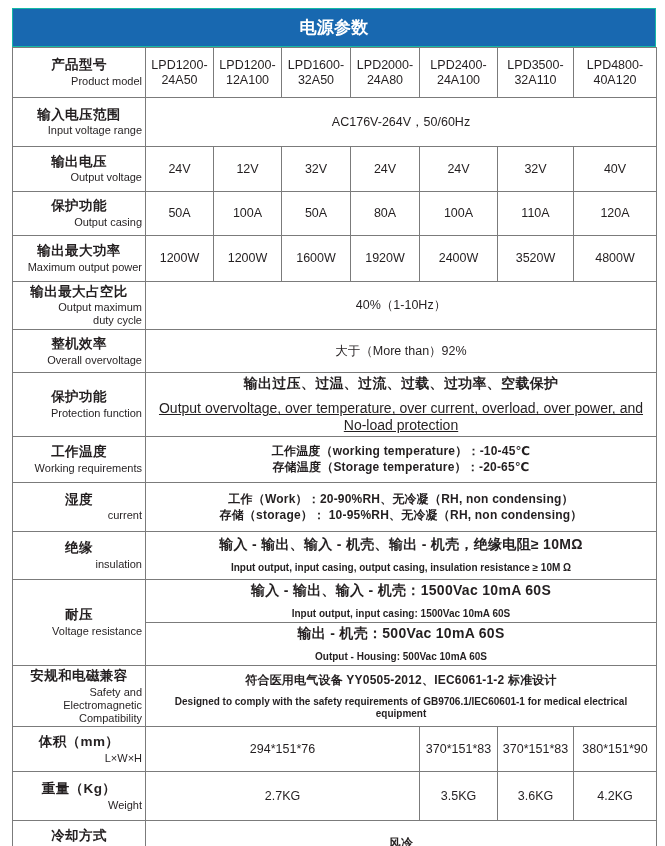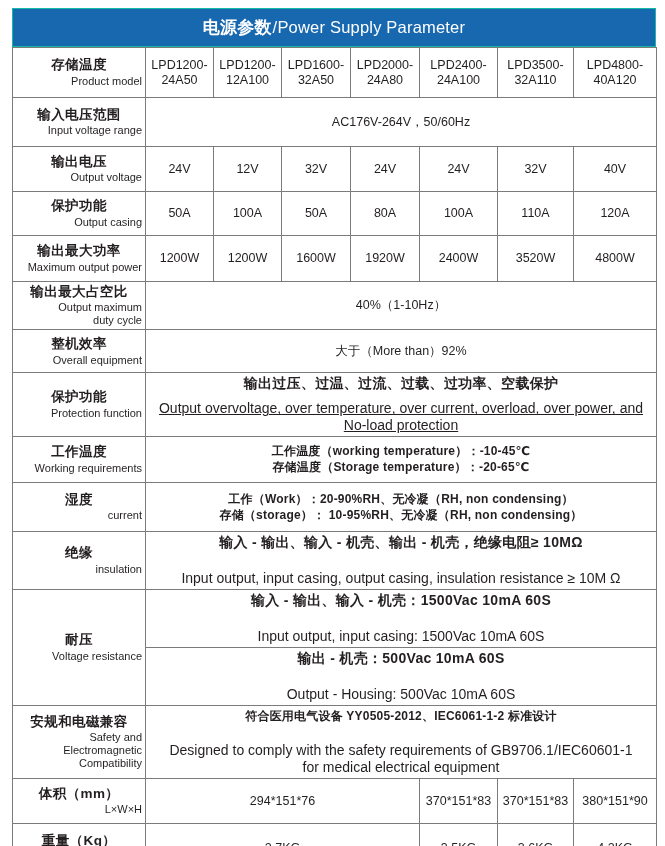--- a/index.html
+++ b/index.html
@@ -112,63 +112,62 @@
   .val .en {
     display: block;
     font-size: 14px;
     font-weight: normal;
     line-height: 1.2;
     margin-top: 7px;
     text-decoration: underline;
   }
   .val .en-sm {
     display: block;
-    font-size: 14px;
-    font-weight: normal;
+    font-size: 10px;
+    font-weight: bold;
     line-height: 1.22;
-    margin-top: 18px;
+    margin-top: 8px;
   }
   .model {
     font-size: 13px;
     line-height: 1.22;
   }
   .plain {
     font-size: 13.5px;
   }
   .mid {
     font-size: 14px;
   }
 </style>
 </head>
 <body>
 
 <div class="page">
   <div class="sheet">
 
     <div class="banner">
       <span class="banner-text banner-cn">电源参数</span>
-      <span class="banner-text banner-en">/Power Supply Parameter</span>
     </div>
 
     <table class="spec">
       <colgroup>
         <col style="width:133px">
         <col style="width:68px">
         <col style="width:68px">
         <col style="width:69px">
         <col style="width:69px">
         <col style="width:78px">
         <col style="width:76px">
         <col style="width:83px">
       </colgroup>
       <tbody>
 
         <tr style="height:50px">
           <td class="lbl">
-            <span class="cn">存储温度</span>
+            <span class="cn">产品型号</span>
             <span class="en">Product model</span>
           </td>
           <td class="val model" style="white-space:pre-line">LPD1200-
 24A50</td>
           <td class="val model" style="white-space:pre-line">LPD1200-
 12A100</td>
           <td class="val model" style="white-space:pre-line">LPD1600-
 32A50</td>
           <td class="val model" style="white-space:pre-line">LPD2000-
 24A80</td>
@@ -235,21 +234,21 @@
             <span class="cn">输出最大占空比</span>
             <span class="en" style="white-space:pre-line">Output maximum
 duty cycle</span>
           </td>
           <td class="val mid" colspan="7">40%（1-10Hz）</td>
         </tr>
 
         <tr style="height:43px">
           <td class="lbl">
             <span class="cn">整机效率</span>
-            <span class="en">Overall equipment</span>
+            <span class="en">Overall overvoltage</span>
           </td>
           <td class="val mid" colspan="7">大于（More than）92%</td>
         </tr>
 
         <tr style="height:44px">
           <td class="lbl">
             <span class="cn">保护功能</span>
             <span class="en">Protection function</span>
           </td>
           <td class="val" colspan="7">

